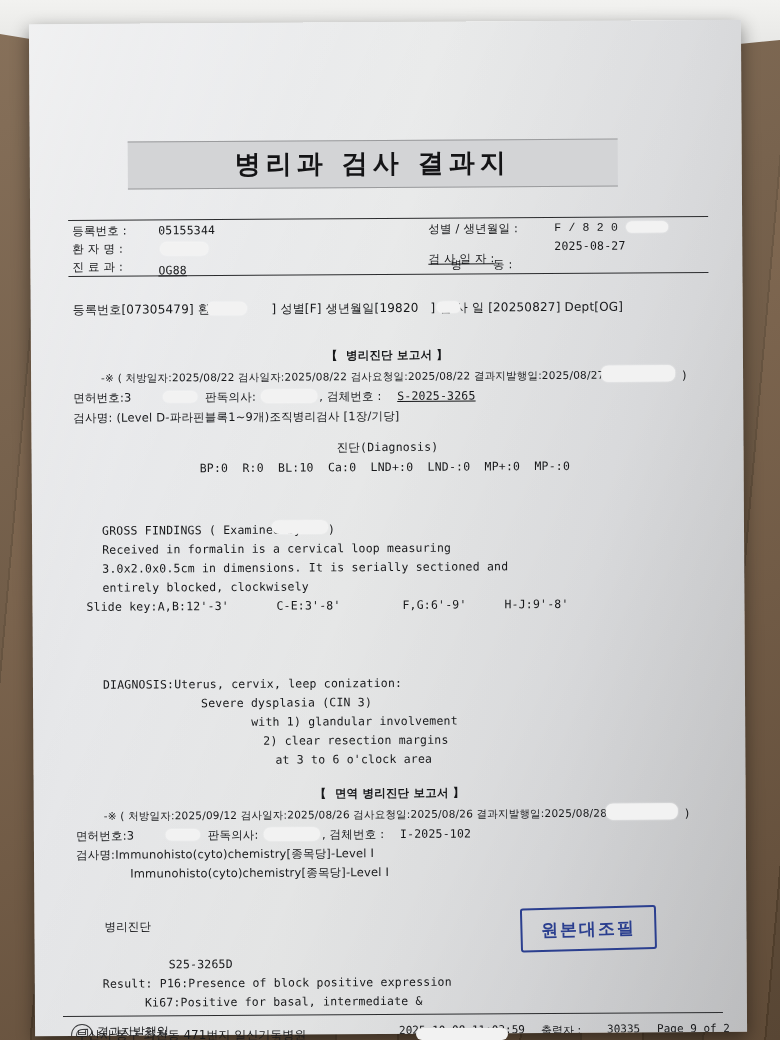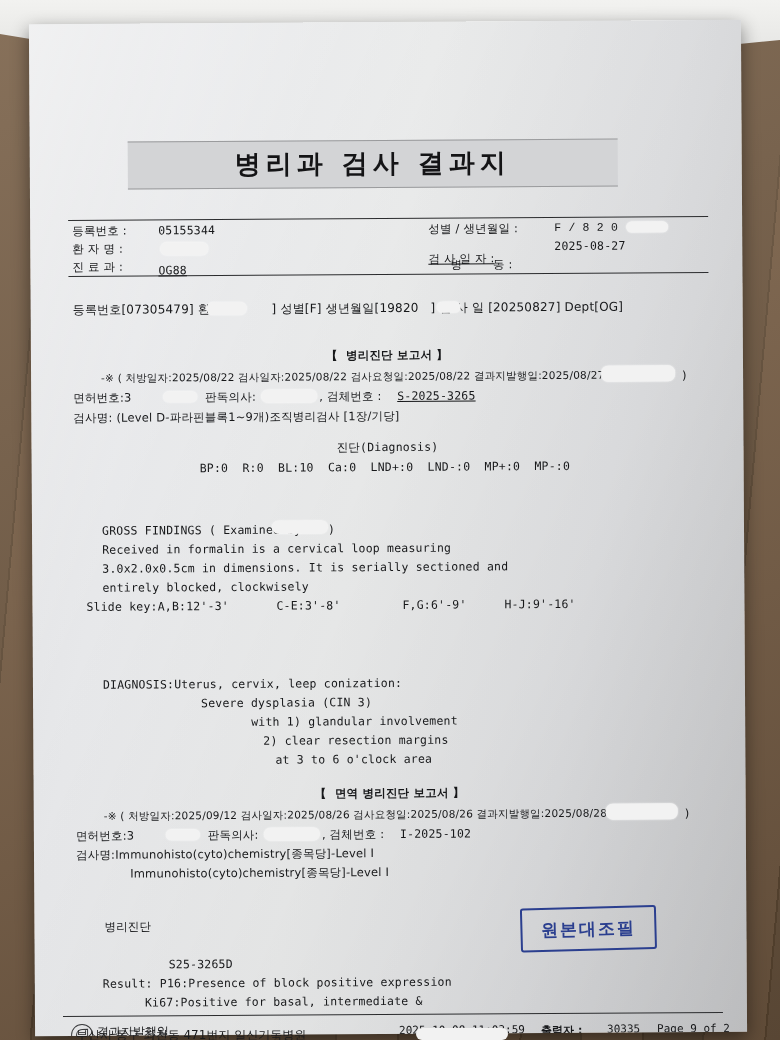--- a/index.html
+++ b/index.html
@@ -155,21 +155,21 @@
     <span class="redact tall" style="position:absolute;left:240px;top:498px;width:56px;"></span>
     <div class="ln mono" style="left:296px;top:500px;">)</div>
 
     <div class="ln mono" style="left:70px;top:519px;">Received in formalin is a cervical loop measuring</div>
     <div class="ln mono" style="left:70px;top:538px;">3.0x2.0x0.5cm in dimensions. It is serially sectioned and</div>
     <div class="ln mono" style="left:70px;top:557px;">entirely blocked, clockwisely</div>
 
     <div class="ln mono" style="left:54px;top:576px;">Slide key:A,B:12'-3'</div>
     <div class="ln mono" style="left:244px;top:576px;">C-E:3'-8'</div>
     <div class="ln mono" style="left:370px;top:576px;">F,G:6'-9'</div>
-    <div class="ln mono" style="left:472px;top:576px;">H-J:9'-16'</div>
+    <div class="ln mono" style="left:472px;top:576px;">H-J:9'-8'</div>
 
     <div class="ln mono" style="left:70px;top:654px;">DIAGNOSIS:Uterus, cervix, leep conization:</div>
     <div class="ln mono" style="left:168px;top:673px;">Severe dysplasia (CIN 3)</div>
     <div class="ln mono" style="left:218px;top:692px;">with 1) glandular involvement</div>
     <div class="ln mono" style="left:230px;top:711px;">2) clear resection margins</div>
     <div class="ln mono" style="left:242px;top:730px;">at 3 to 6 o'clock area</div>
 
     <div class="ln kr b centerline" style="left:0;top:764px;width:712px;">【  면역 병리진단 보고서 】</div>
 
     <div class="ln kr" style="left:70px;top:786px;font-size:10.5px;">-※ ( 처방일자:2025/09/12 검사일자:2025/08/26 검사요청일:2025/08/26 결과지발행일:2025/08/28 판독의사:</div>
@@ -190,21 +190,21 @@
     <div class="ln mono" style="left:134px;top:934px;">S25-3265D</div>
     <div class="ln mono" style="left:68px;top:953px;">Result: P16:Presence of block positive expression</div>
     <div class="ln mono" style="left:110px;top:972px;">Ki67:Positive for basal, intermediate &amp;</div>
 
     <div class="stamp kr">원본대조필</div>
 
     <div class="footer-rule" style="top:992px;"></div>
     <div class="logo" style="top:1000px;"></div>
     <div class="foot kr" style="left:62px;top:1000px;font-size:12px;">결과지발행일</div>
     <div class="foot mono" style="left:364px;top:1002px;">2025-10-08 11:03:59</div>
-    <div class="foot kr" style="left:506px;top:1002px;font-weight:bold;">출력자 :</div>
+    <div class="foot kr" style="left:506px;top:1002px;">출력자 :</div>
     <div class="foot mono" style="left:572px;top:1002px;">30335</div>
     <div class="foot mono" style="left:622px;top:1002px;">Page 9 of 2</div>
 
   </div>
 </div>
 
 <div style="position:absolute;left:76px;top:1027px;font-family:'DejaVu Sans',sans-serif;font-size:12px;color:#1a1b1d;">부산시 동구 좌천동 471번지 일신기독병원</div>
 <span style="position:absolute;left:416px;top:1028px;width:92px;height:12px;background:#f2f2f2;border-radius:6px;"></span>
 
 </body></html>

